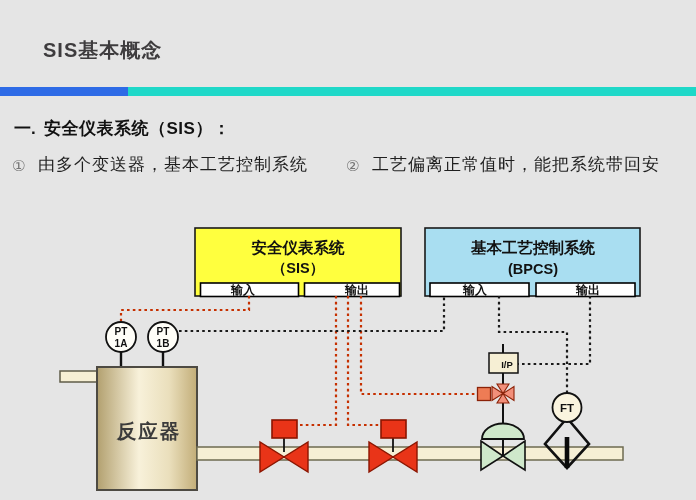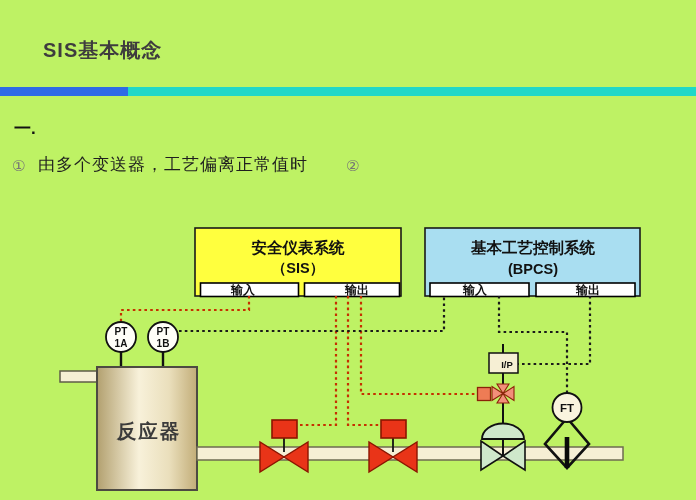--- a/index.html
+++ b/index.html
@@ -1,17 +1,17 @@
 <!DOCTYPE html>
 <html><head>
 <meta charset="utf-8">
 <style>
   html,body{margin:0;padding:0;background:#ffffff;}
   .slide{
-    position:relative;width:696px;height:500px;background:#bef264;overflow:hidden;
+    position:relative;width:696px;height:500px;background:#e5e5e5;overflow:hidden;
     font-family:"Liberation Sans","DejaVu Sans",sans-serif;
   }
   .slide-title{
     position:absolute;left:43px;top:37px;font-size:20px;font-weight:700;
     color:#3e3c3e;letter-spacing:1px;
   }
   .accent-bar{position:absolute;left:0;top:87px;width:696px;height:9px;}
   .accent-bar .seg-blue{position:absolute;left:0;top:0;width:128px;height:9px;background:#2e6be6;}
   .accent-bar .seg-teal{position:absolute;left:128px;top:0;width:568px;height:9px;background:#1fd8c8;}
   .heading{
@@ -45,32 +45,34 @@
 
   <div class="slide-title">SIS基本概念</div>
 
   <div class="accent-bar">
     <div class="seg-blue"></div>
     <div class="seg-teal"></div>
   </div>
 
   <div class="heading">
     <span class="h-num">一.</span>
+    <span class="h-text">安全仪表系统（SIS）：</span>
   </div>
 
   <div class="bullet b1">
     <span class="marker">①</span>
     <span class="btext">
-      <span class="bl">由多个变送器，工艺偏离正常值时</span>
+      <span class="bl">由多个变送器，基本工艺控制系统</span>
     </span>
   </div>
 
   <div class="bullet b2">
     <span class="marker">②</span>
     <span class="btext">
+      <span class="bl">工艺偏离正常值时，能把系统带回安</span>
     </span>
   </div>
 
   <svg class="diagram" width="696" height="500" viewBox="0 0 696 500">
     <defs>
       <linearGradient id="gradReactor" x1="0" y1="0" x2="1" y2="0">
         <stop offset="0" stop-color="#b2a06f"></stop>
         <stop offset="0.42" stop-color="#f8f1da"></stop>
         <stop offset="0.72" stop-color="#eadfbc"></stop>
         <stop offset="1" stop-color="#c2ad78"></stop>

